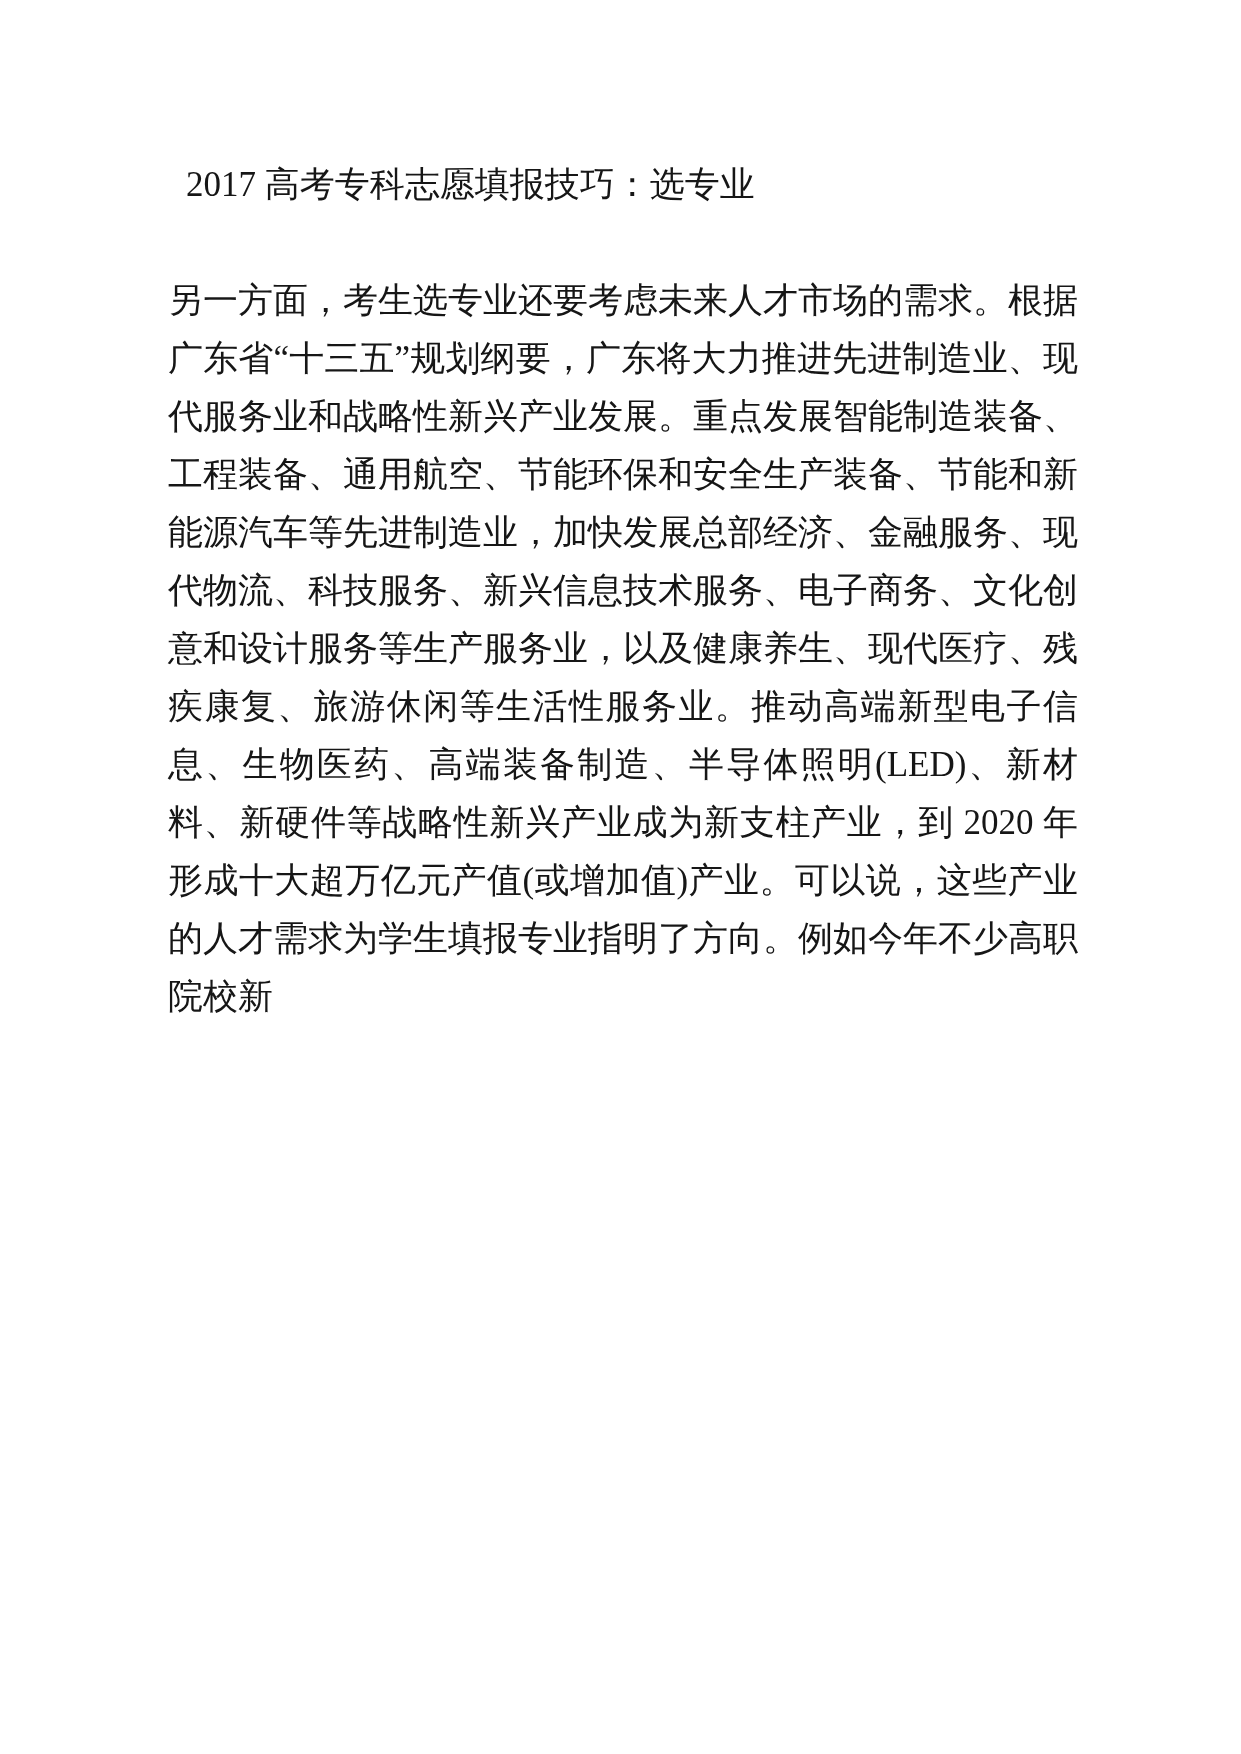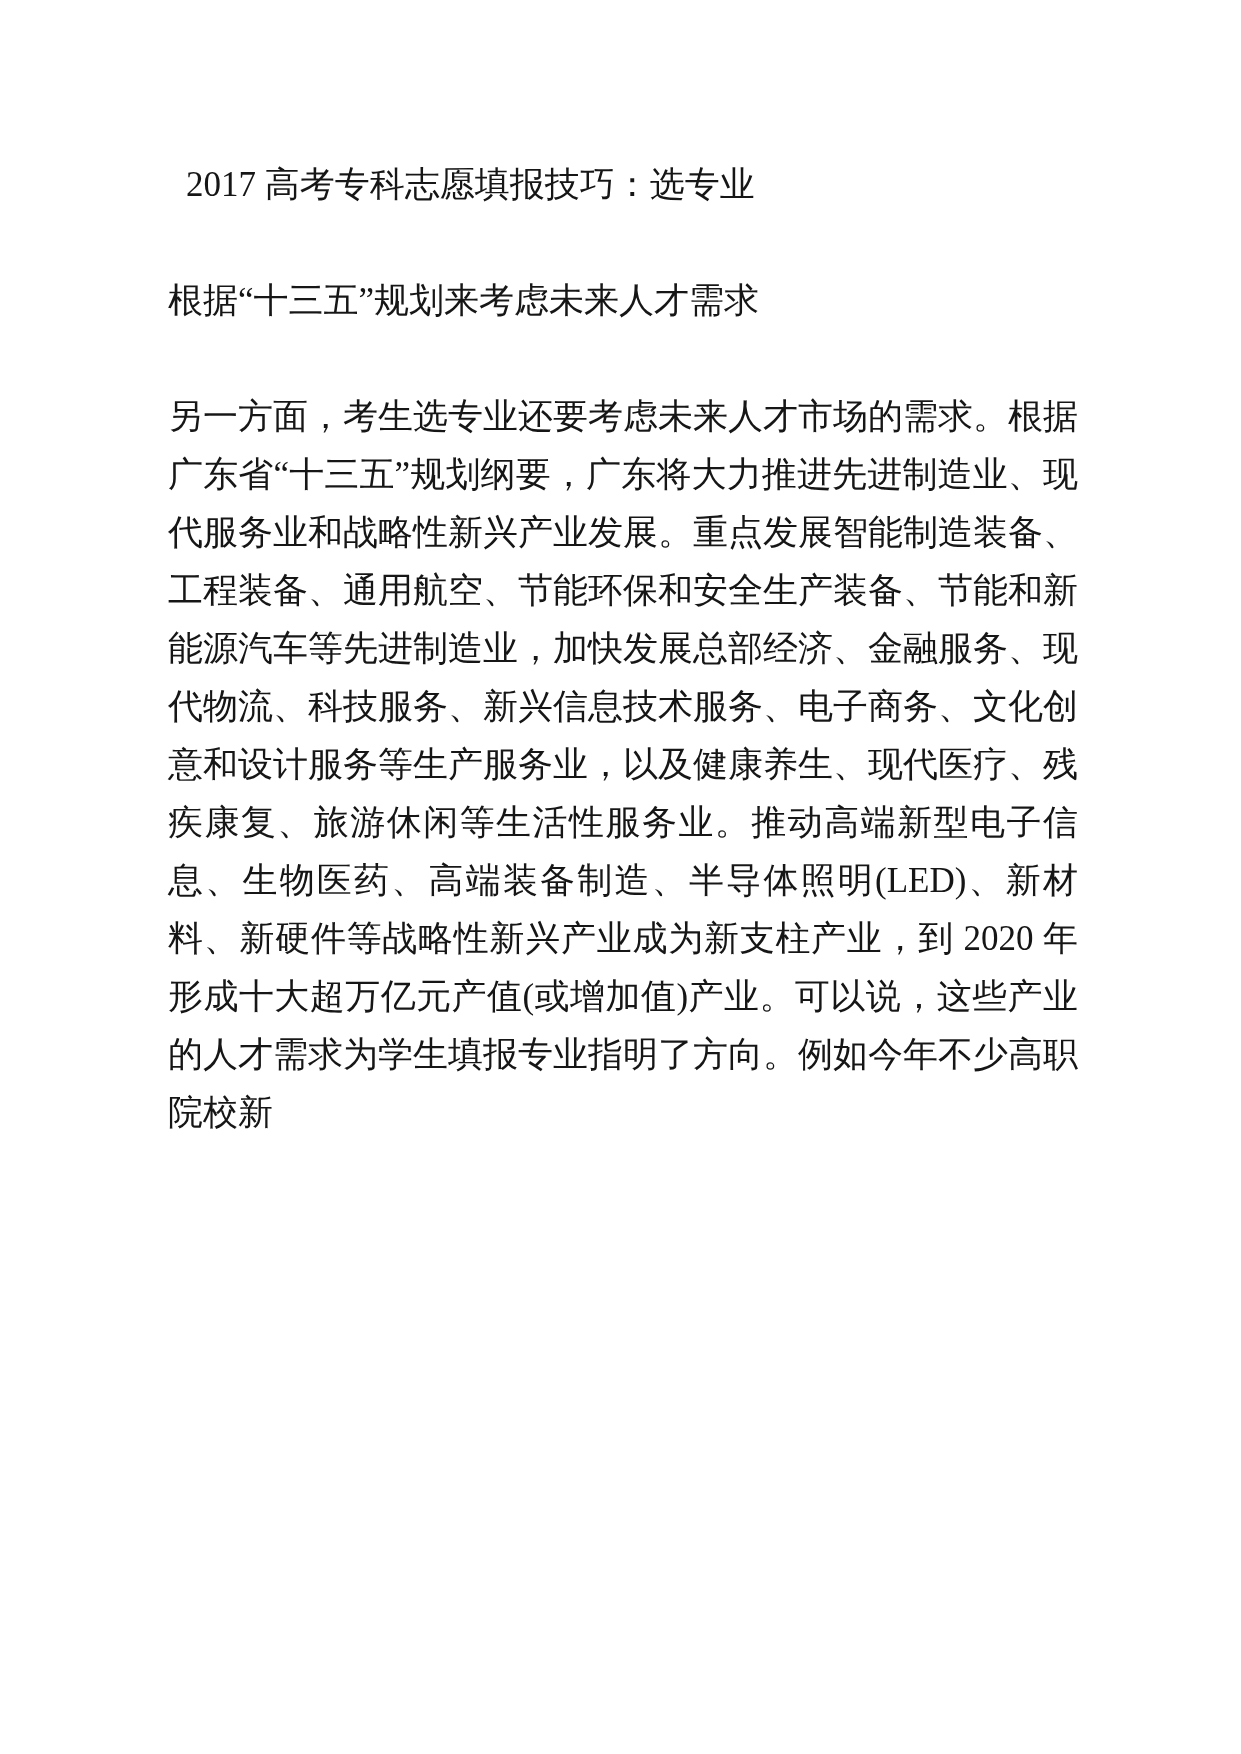--- a/index.html
+++ b/index.html
@@ -41,16 +41,15 @@
   .para.num-indent {
     text-indent: 18px;
   }
 </style>
 </head>
 <body>
 
 <div class="page">
   <div class="doc-body">
     <p class="para heading-line num-indent">2017 高考专科志愿填报技巧：选专业</p>
-    <p class="para heading-line">根据“十三五”规划来考虑未来人才需求</p>
     <p class="para">另一方面，考生选专业还要考虑未来人才市场的需求。根据广东省“十三五”规划纲要，广东将大力推进先进制造业、现代服务业和战略性新兴产业发展。重点发展智能制造装备、工程装备、通用航空、节能环保和安全生产装备、节能和新能源汽车等先进制造业，加快发展总部经济、金融服务、现代物流、科技服务、新兴信息技术服务、电子商务、文化创意和设计服务等生产服务业，以及健康养生、现代医疗、残疾康复、旅游休闲等生活性服务业。推动高端新型电子信息、生物医药、高端装备制造、半导体照明(LED)、新材料、新硬件等战略性新兴产业成为新支柱产业，到 2020 年形成十大超万亿元产值(或增加值)产业。可以说，这些产业的人才需求为学生填报专业指明了方向。例如今年不少高职院校新</p>
   </div>
 </div>
 
 </body></html>

